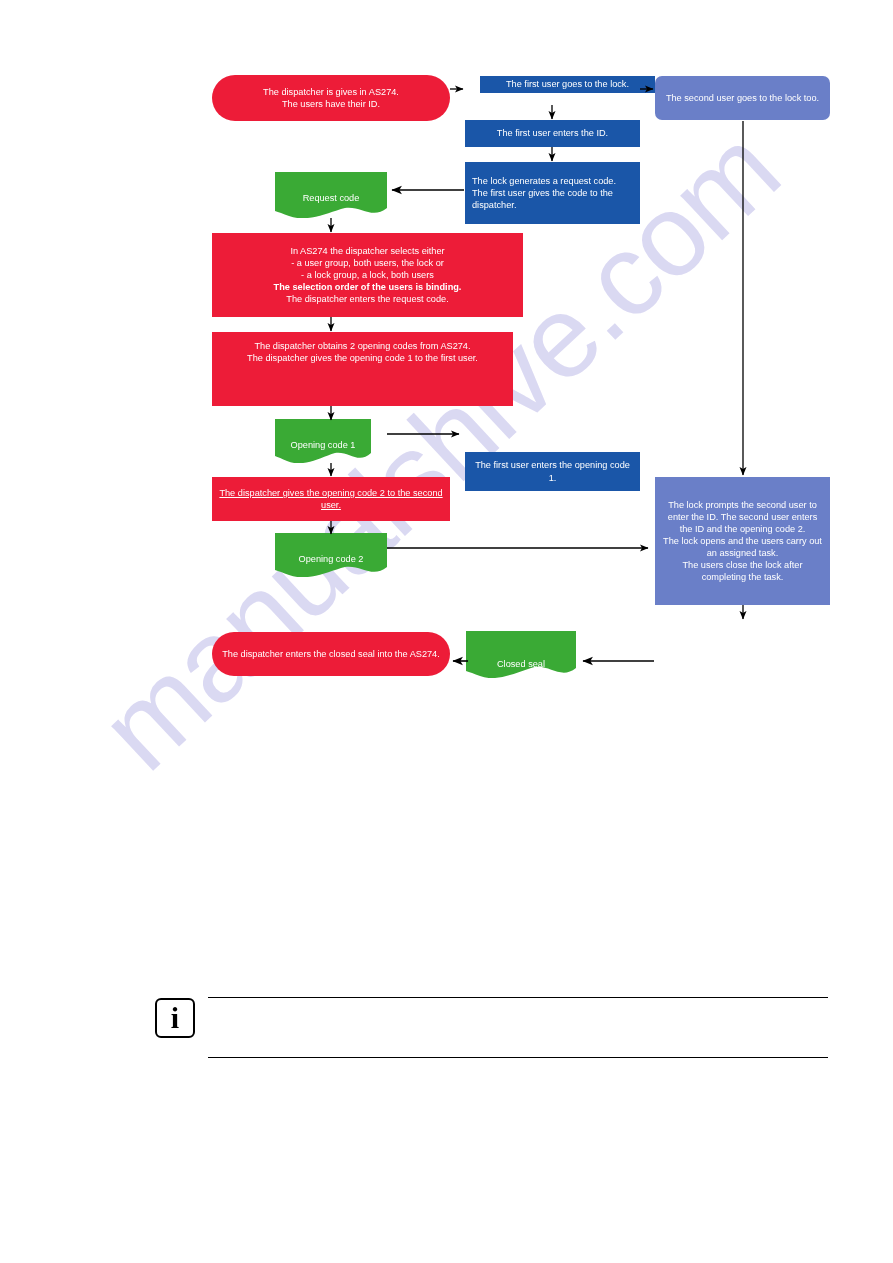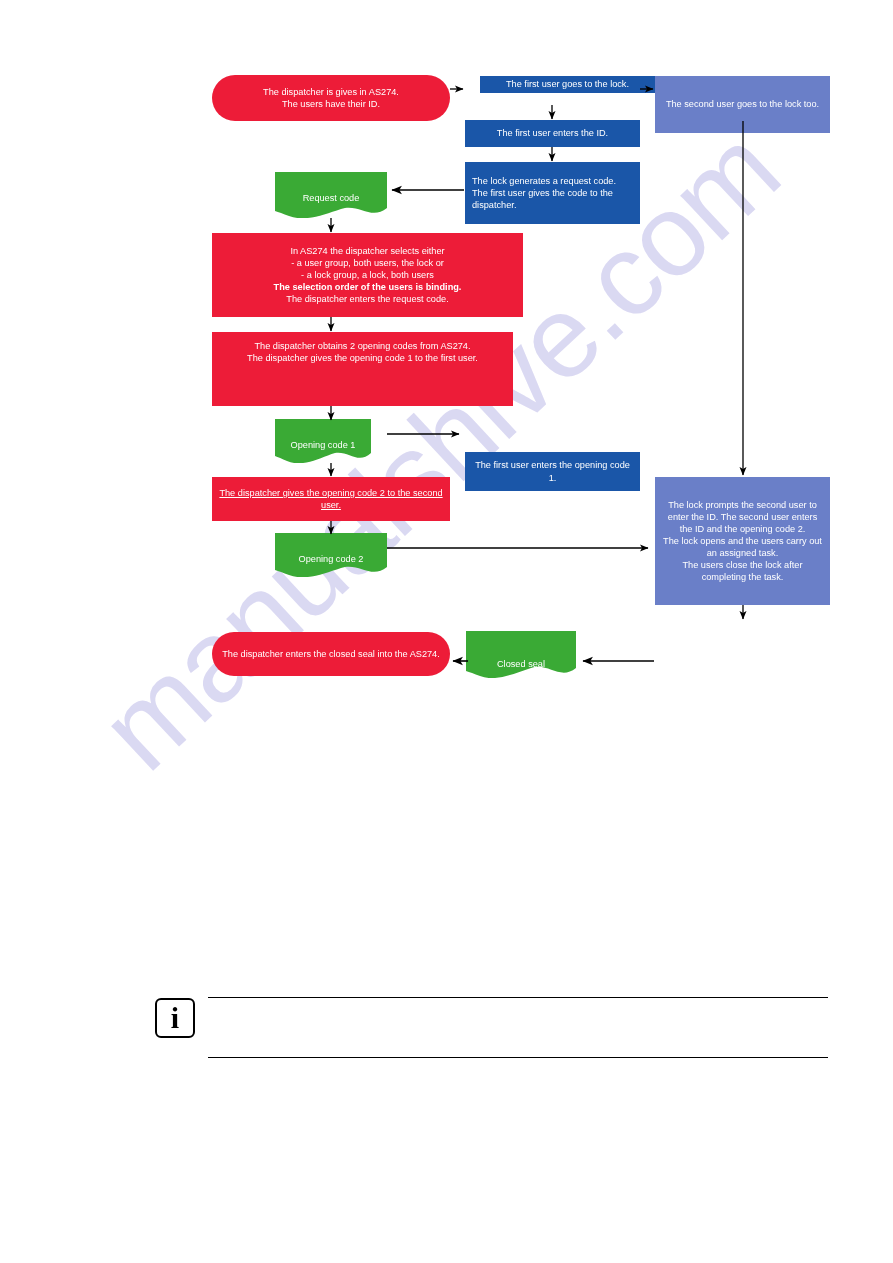--- a/index.html
+++ b/index.html
@@ -215,21 +215,21 @@
       <div class="txt">
         <div>The dispatcher is gives in AS274.</div>
         <div>The users have their ID.</div>
       </div>
     </div>
 
     <div class="node n-blue" style="left:465px; top:76px; width:175px; height:17px;margin-left:15px;">
       <div class="txt">The first user goes to the lock.</div>
     </div>
 
-    <div class="node n-pblue" style="left:655px; top:76px; width:175px; height:57px;">
+    <div class="node n-pblue" style="left:655px; top:76px; width:175px; height:44px;border-radius:7px;">
       <div class="txt">The second user goes to the lock too.</div>
     </div>
 
     <div class="node n-blue" style="left:465px; top:120px; width:175px; height:27px;">
       <div class="txt">The first user enters the ID.</div>
     </div>
 
     <div class="node n-blue" style="left:465px; top:162px; width:175px; height:62px; justify-content:center; text-align:left;">
       <div class="txt" style="text-align:left;">The lock generates a request code. The first user gives the code to the dispatcher.</div>
     </div>

